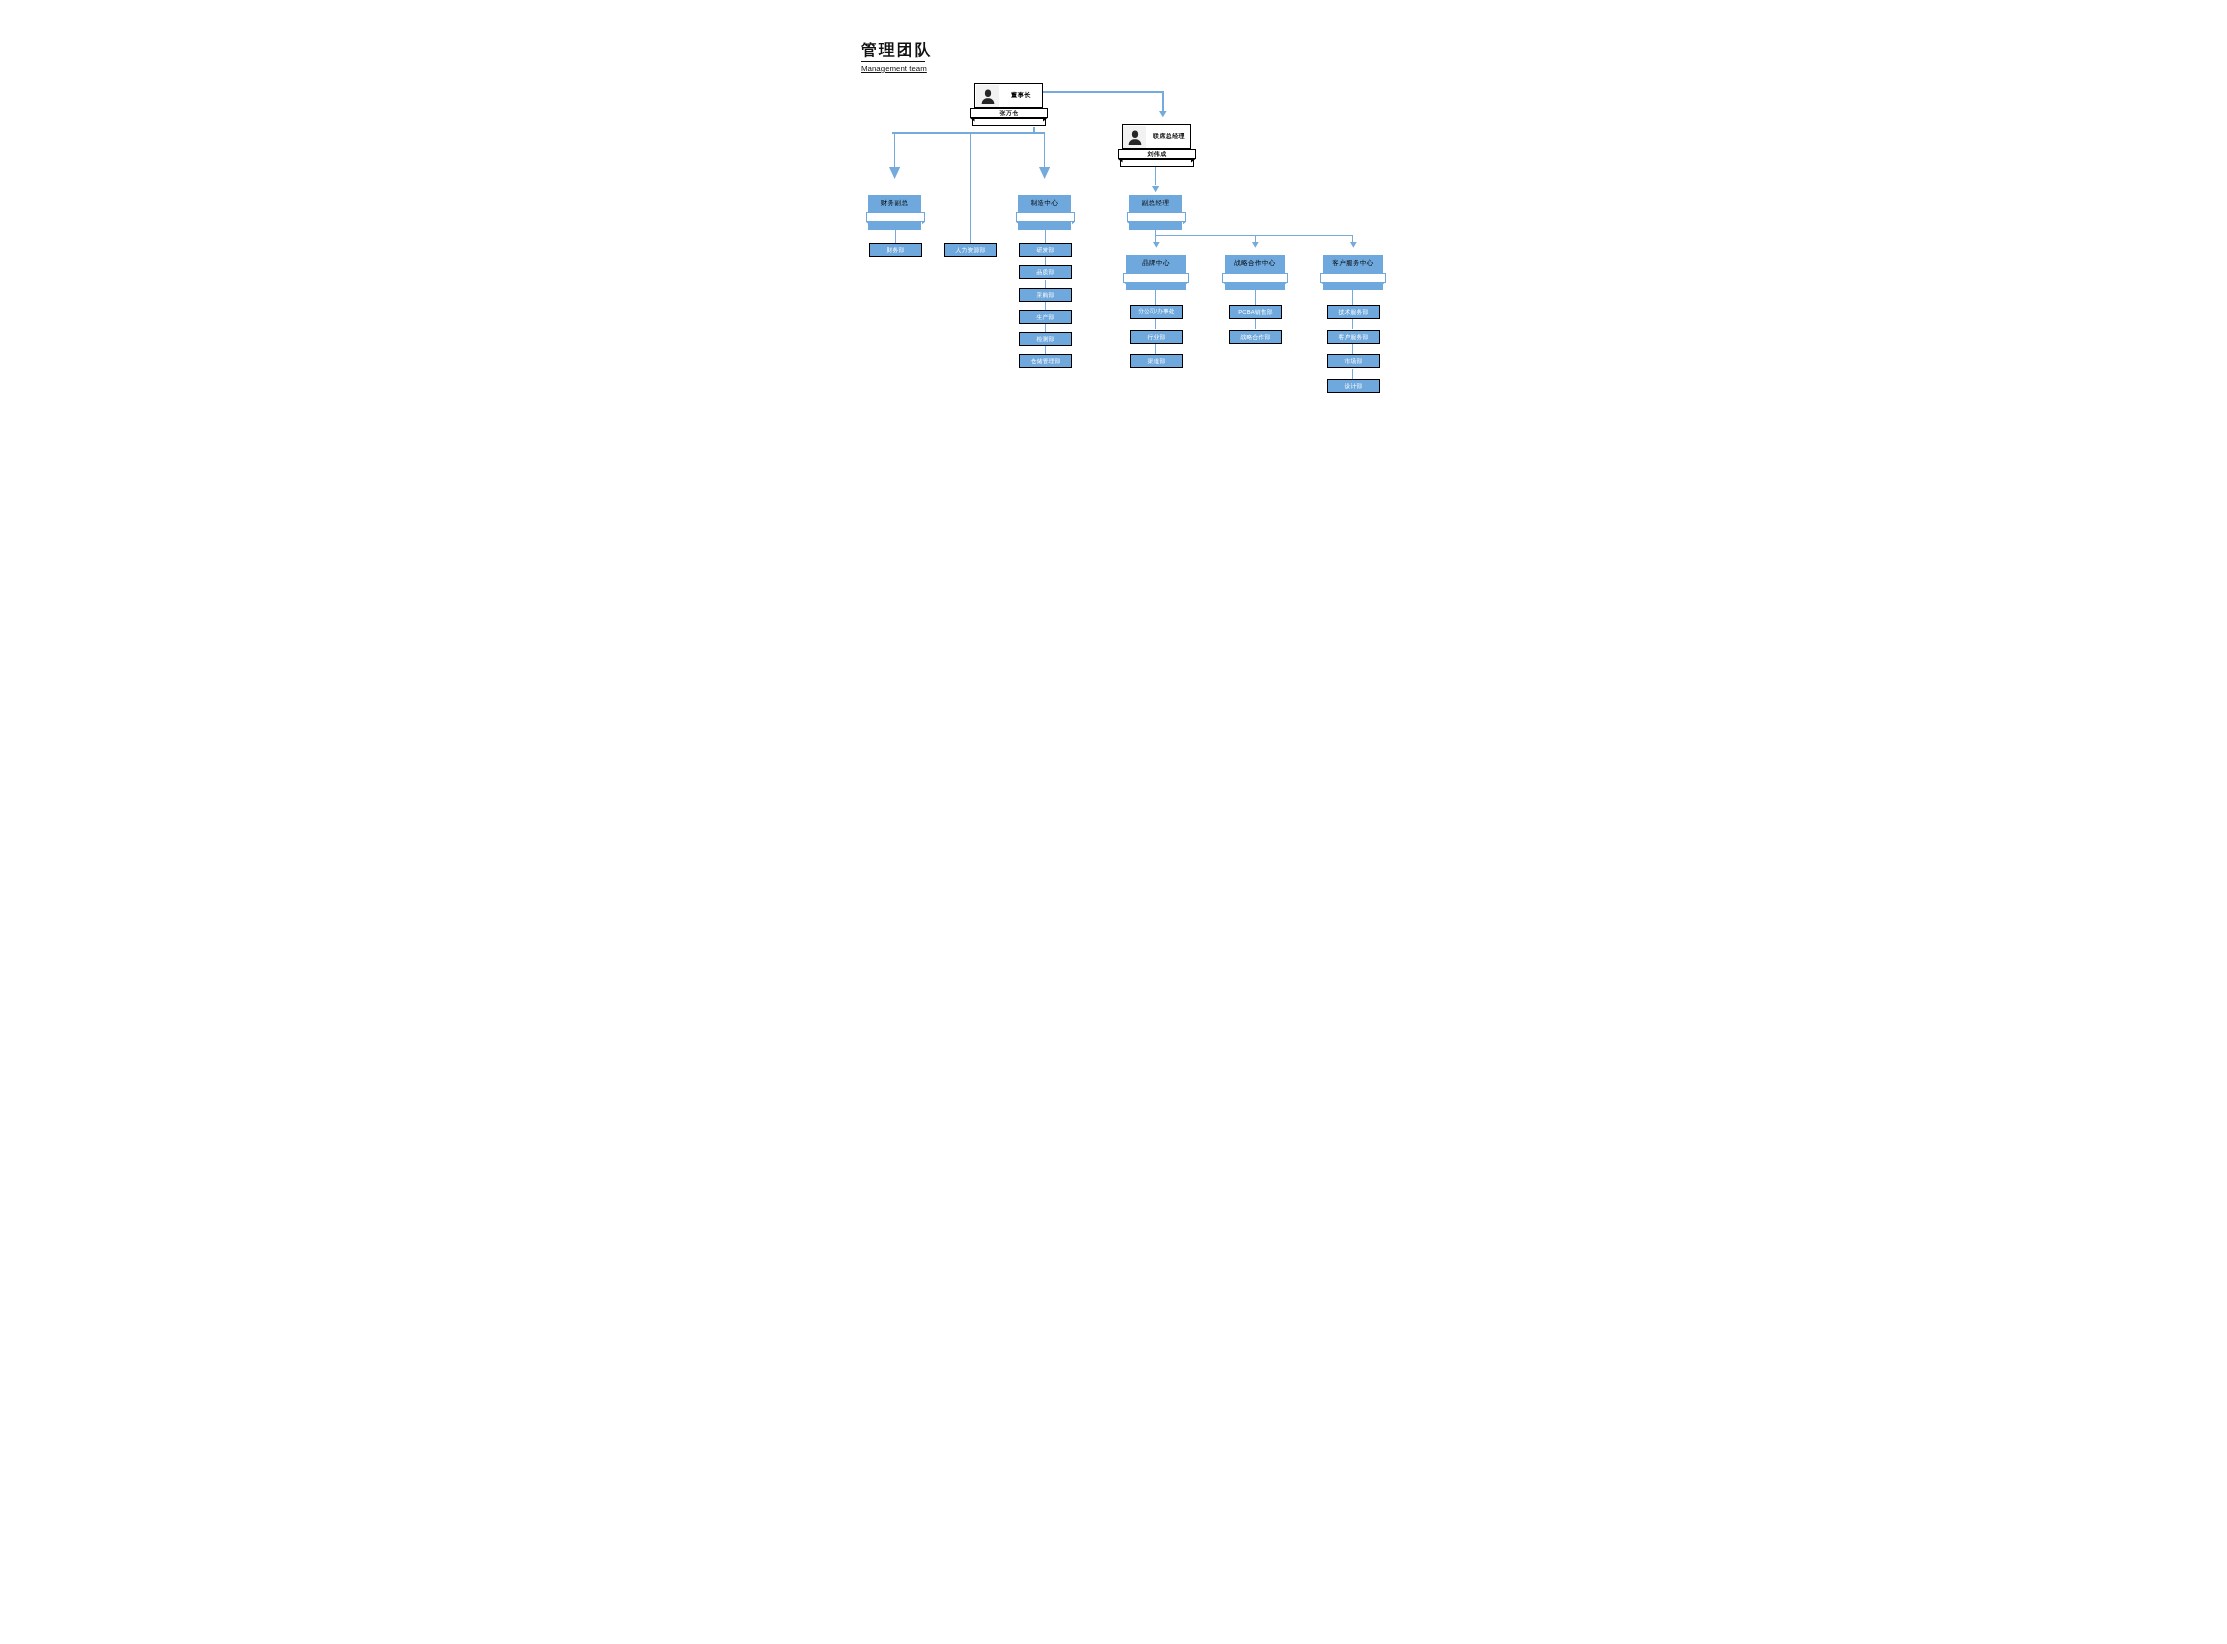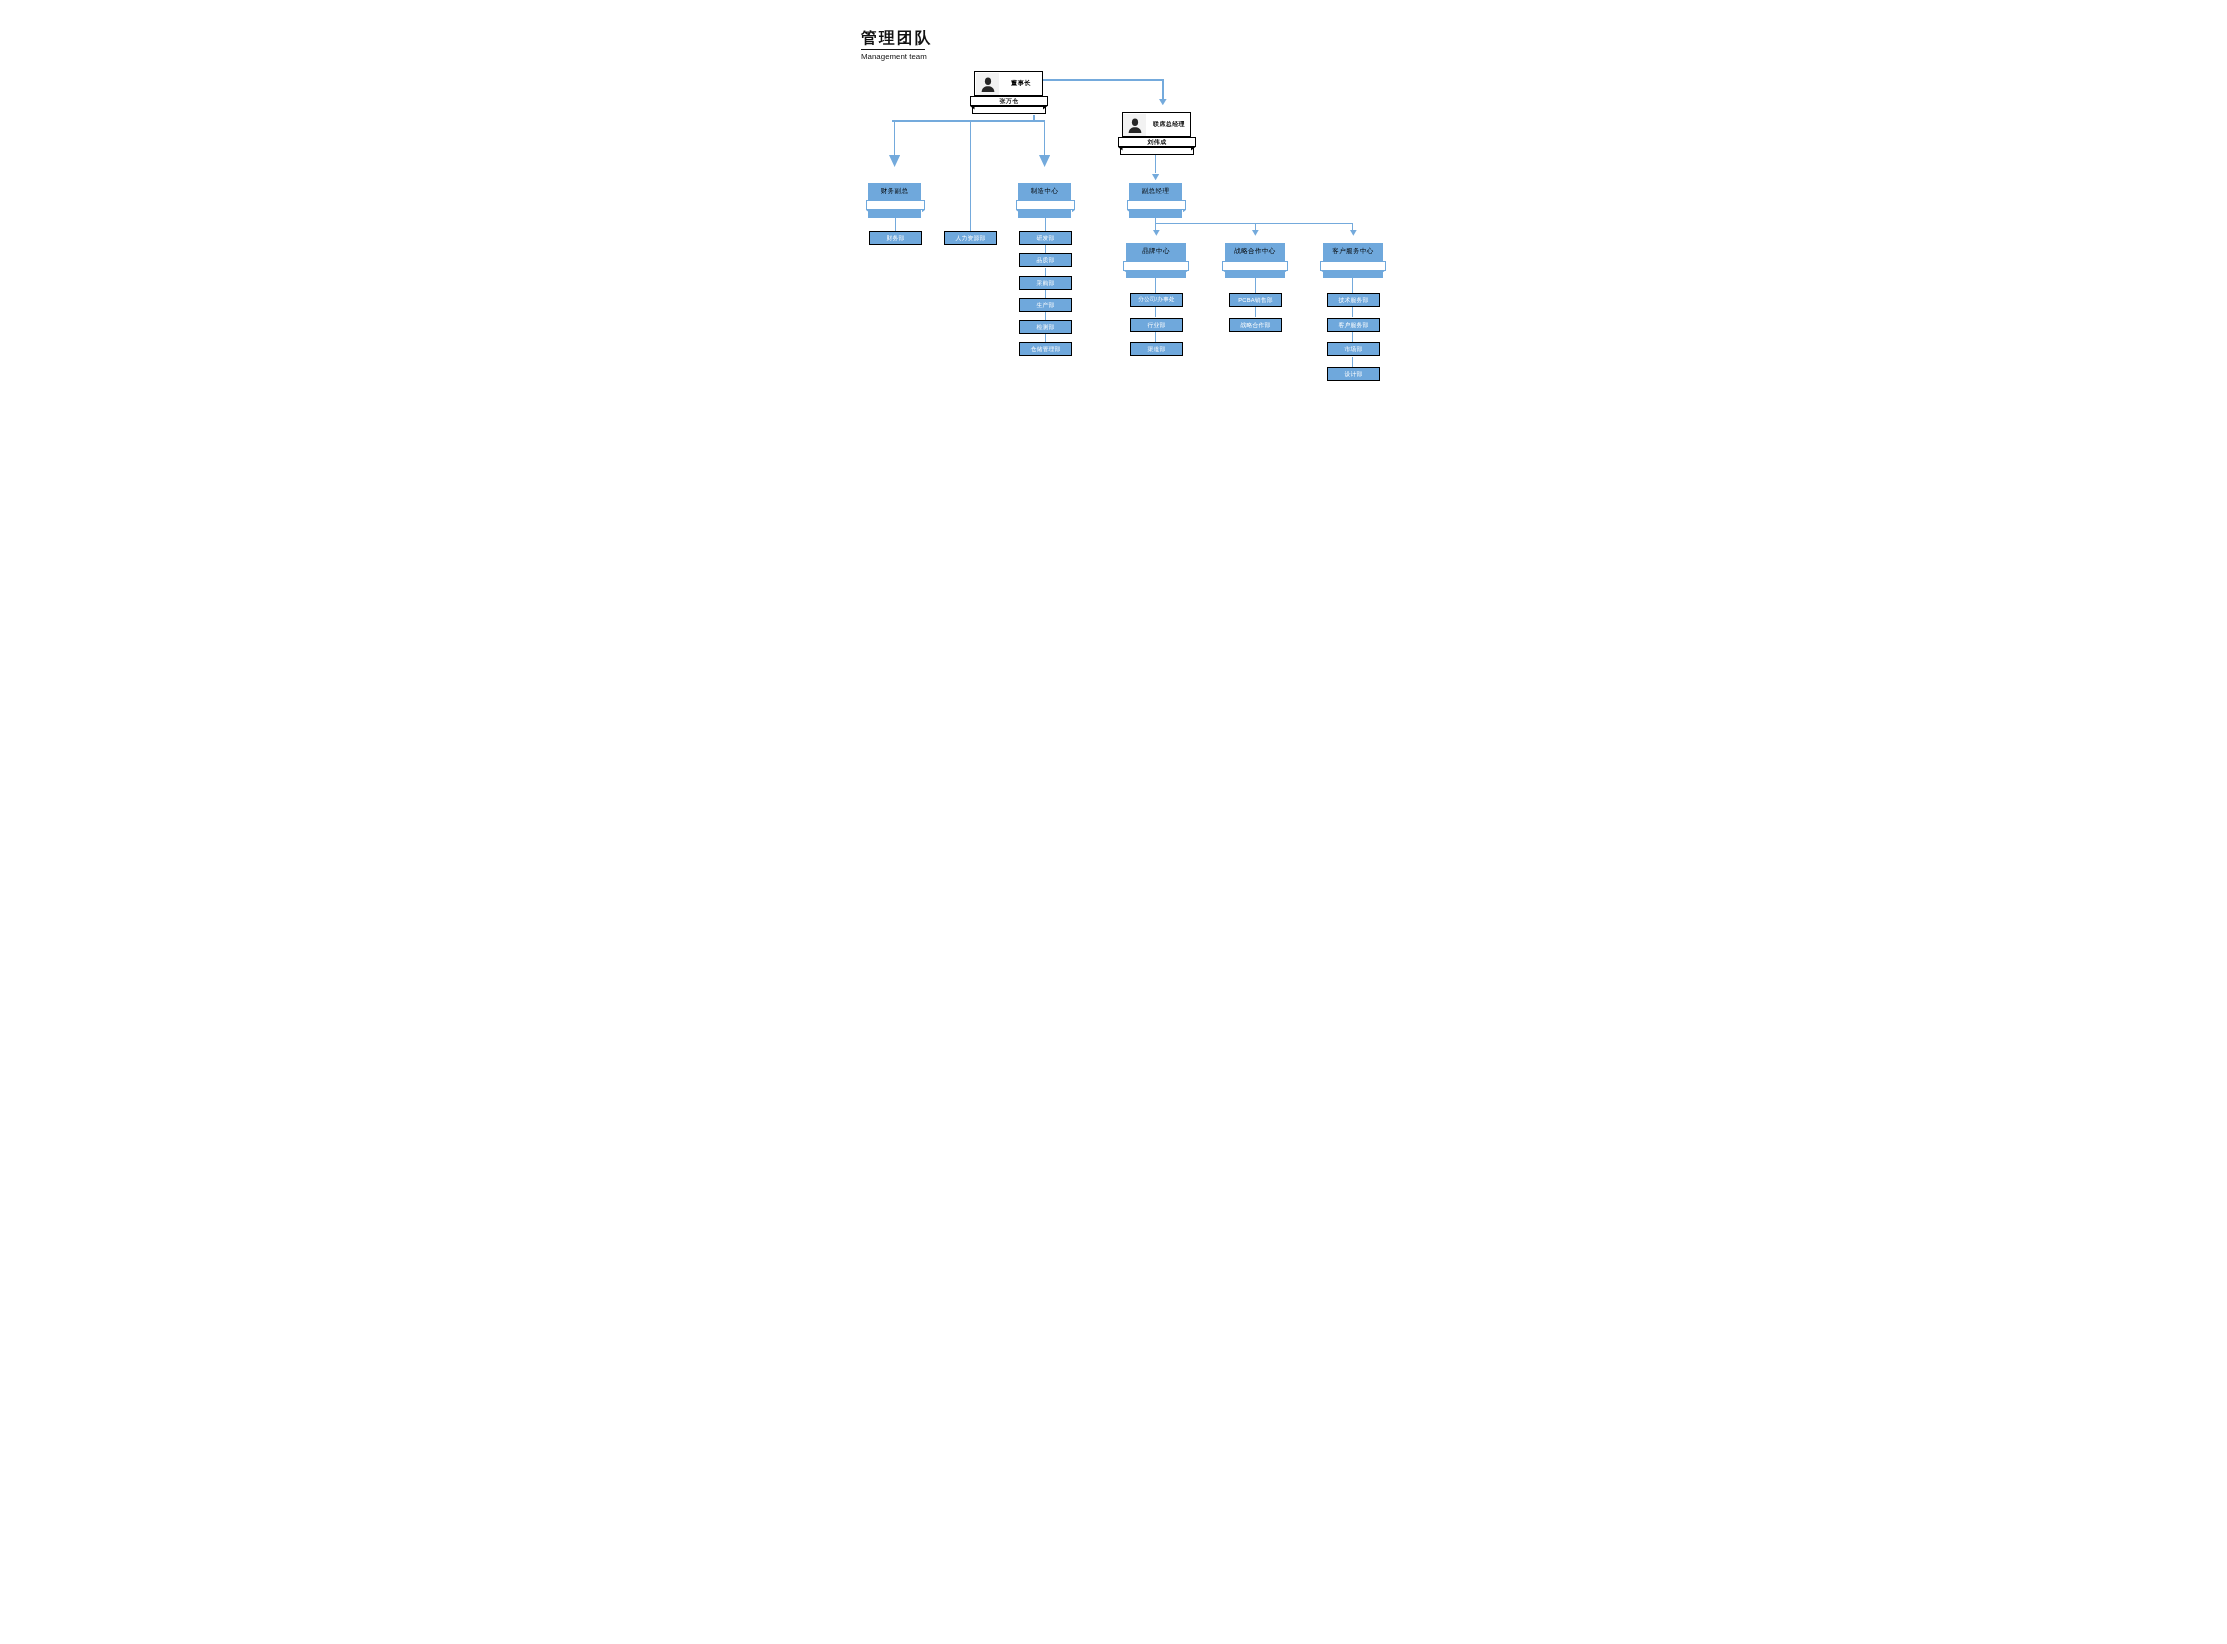--- a/index.html
+++ b/index.html
@@ -1,22 +1,22 @@
 <!DOCTYPE html>
 <html style="font-size:7.2px"><head>
 <meta charset="utf-8">
 <style>
   html,body{margin:0;padding:0;background:#ffffff;}
   body{font-family:"Liberation Sans","DejaVu Sans",sans-serif;color:#111;}
-  #stage{position:relative;width:557px;height:411px;background:#fff;overflow:hidden;margin:0 auto;}
+  #stage{position:relative;width:557px;height:411px;background:#fff;overflow:hidden;margin:12px auto;}
   .abs{position:absolute;box-sizing:border-box;}
   
   .h1{font-size:15.7px;font-weight:600;letter-spacing:2.2px;color:#111;white-space:nowrap;}
   .h1-line{background:#111;}
-  .h2{font-size:7.9px;font-weight:500;color:#111;white-space:nowrap;}
+  .h2{font-size:7.9px;font-weight:500;color:#111;white-space:nowrap;text-decoration:underline;}
   
   .ebox{background:#fff;border:0.9px solid #000;z-index:5;}
   .photo{background:#f2f2f2;z-index:6;display:flex;align-items:center;justify-content:center;}
   .etitle{z-index:7;display:flex;align-items:center;justify-content:center;font-weight:700;font-size:6.3px;color:#000;letter-spacing:0.4px;}
   .nbar{background:#fff;border:0.9px solid #000;z-index:8;display:flex;align-items:center;justify-content:center;font-weight:700;font-size:6px;letter-spacing:0.4px;}
   .bbar{background:#fff;border:0.9px solid #000;z-index:4;}
   .wl{background:#000;clip-path:polygon(0 0,100% 0,100% 100%);z-index:9;}
   .wr{background:#000;clip-path:polygon(0 0,100% 0,0 100%);z-index:9;}
   
   .cbox{background:#6FA8DC;display:flex;align-items:center;justify-content:center;font-size:6.5px;color:#000;letter-spacing:0.4px;z-index:5;}

